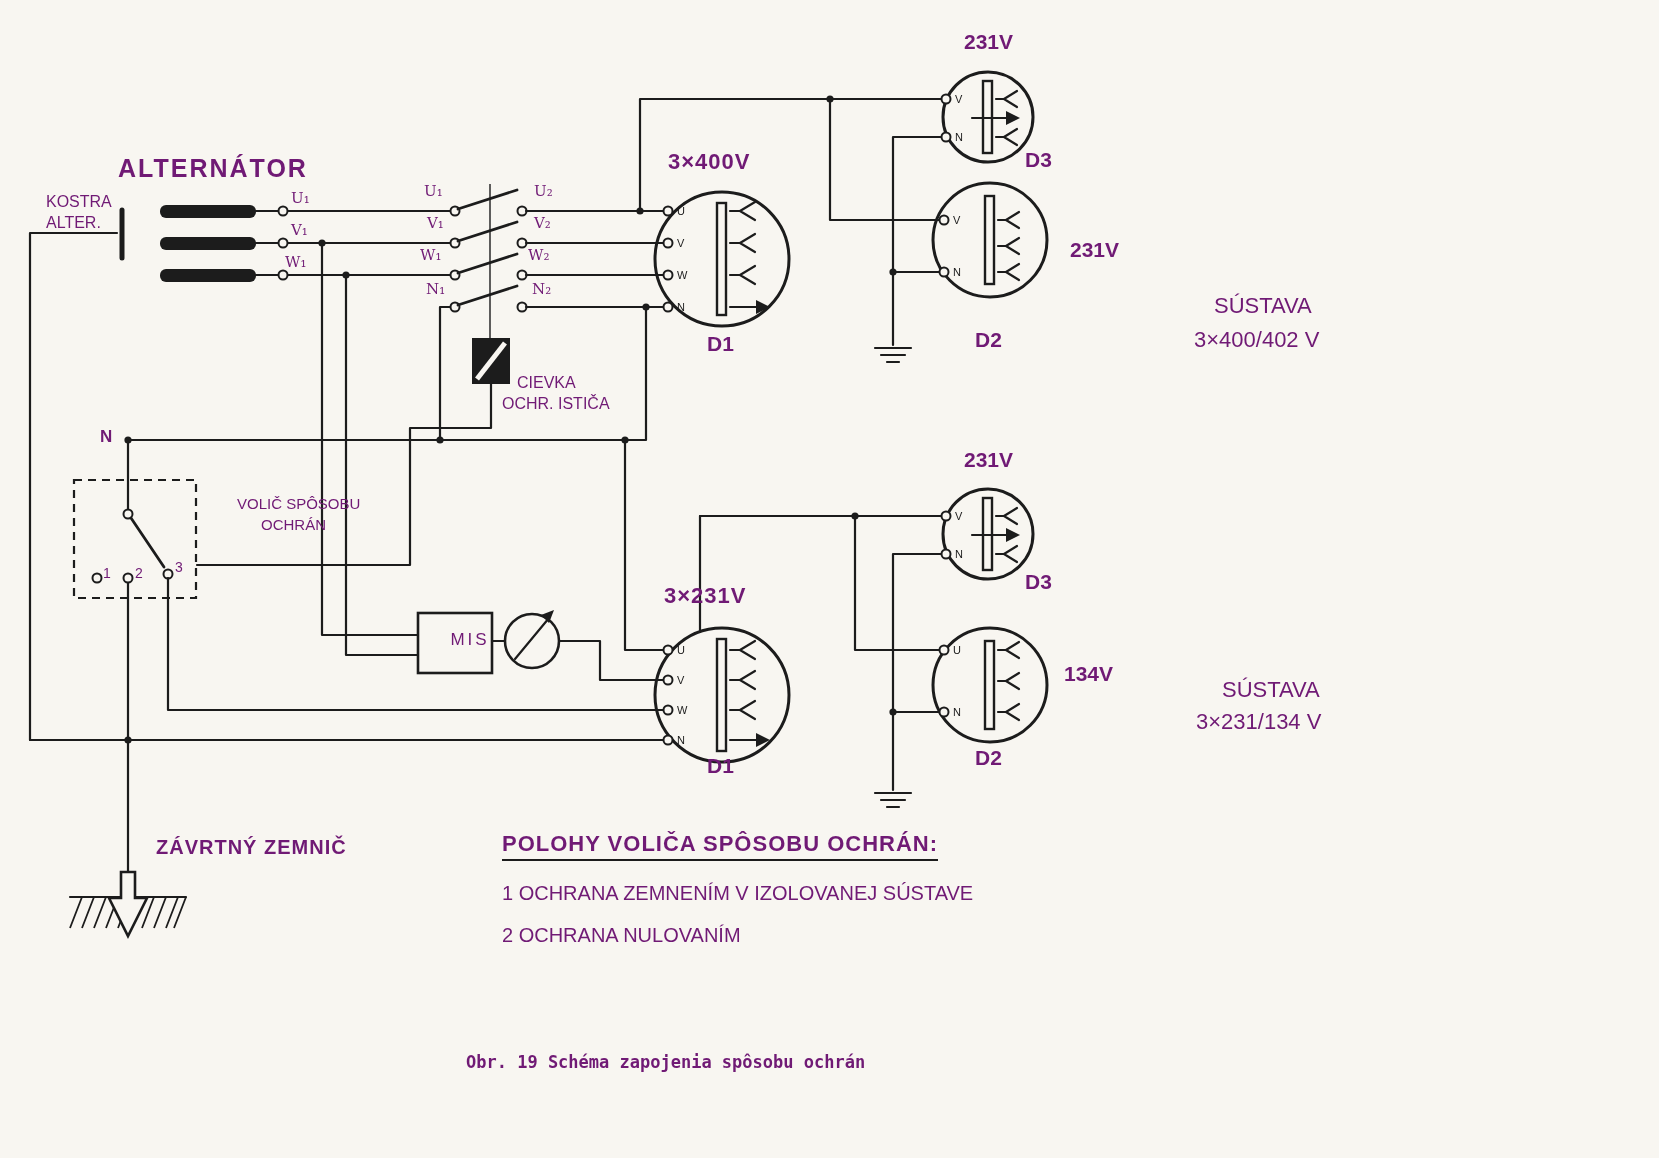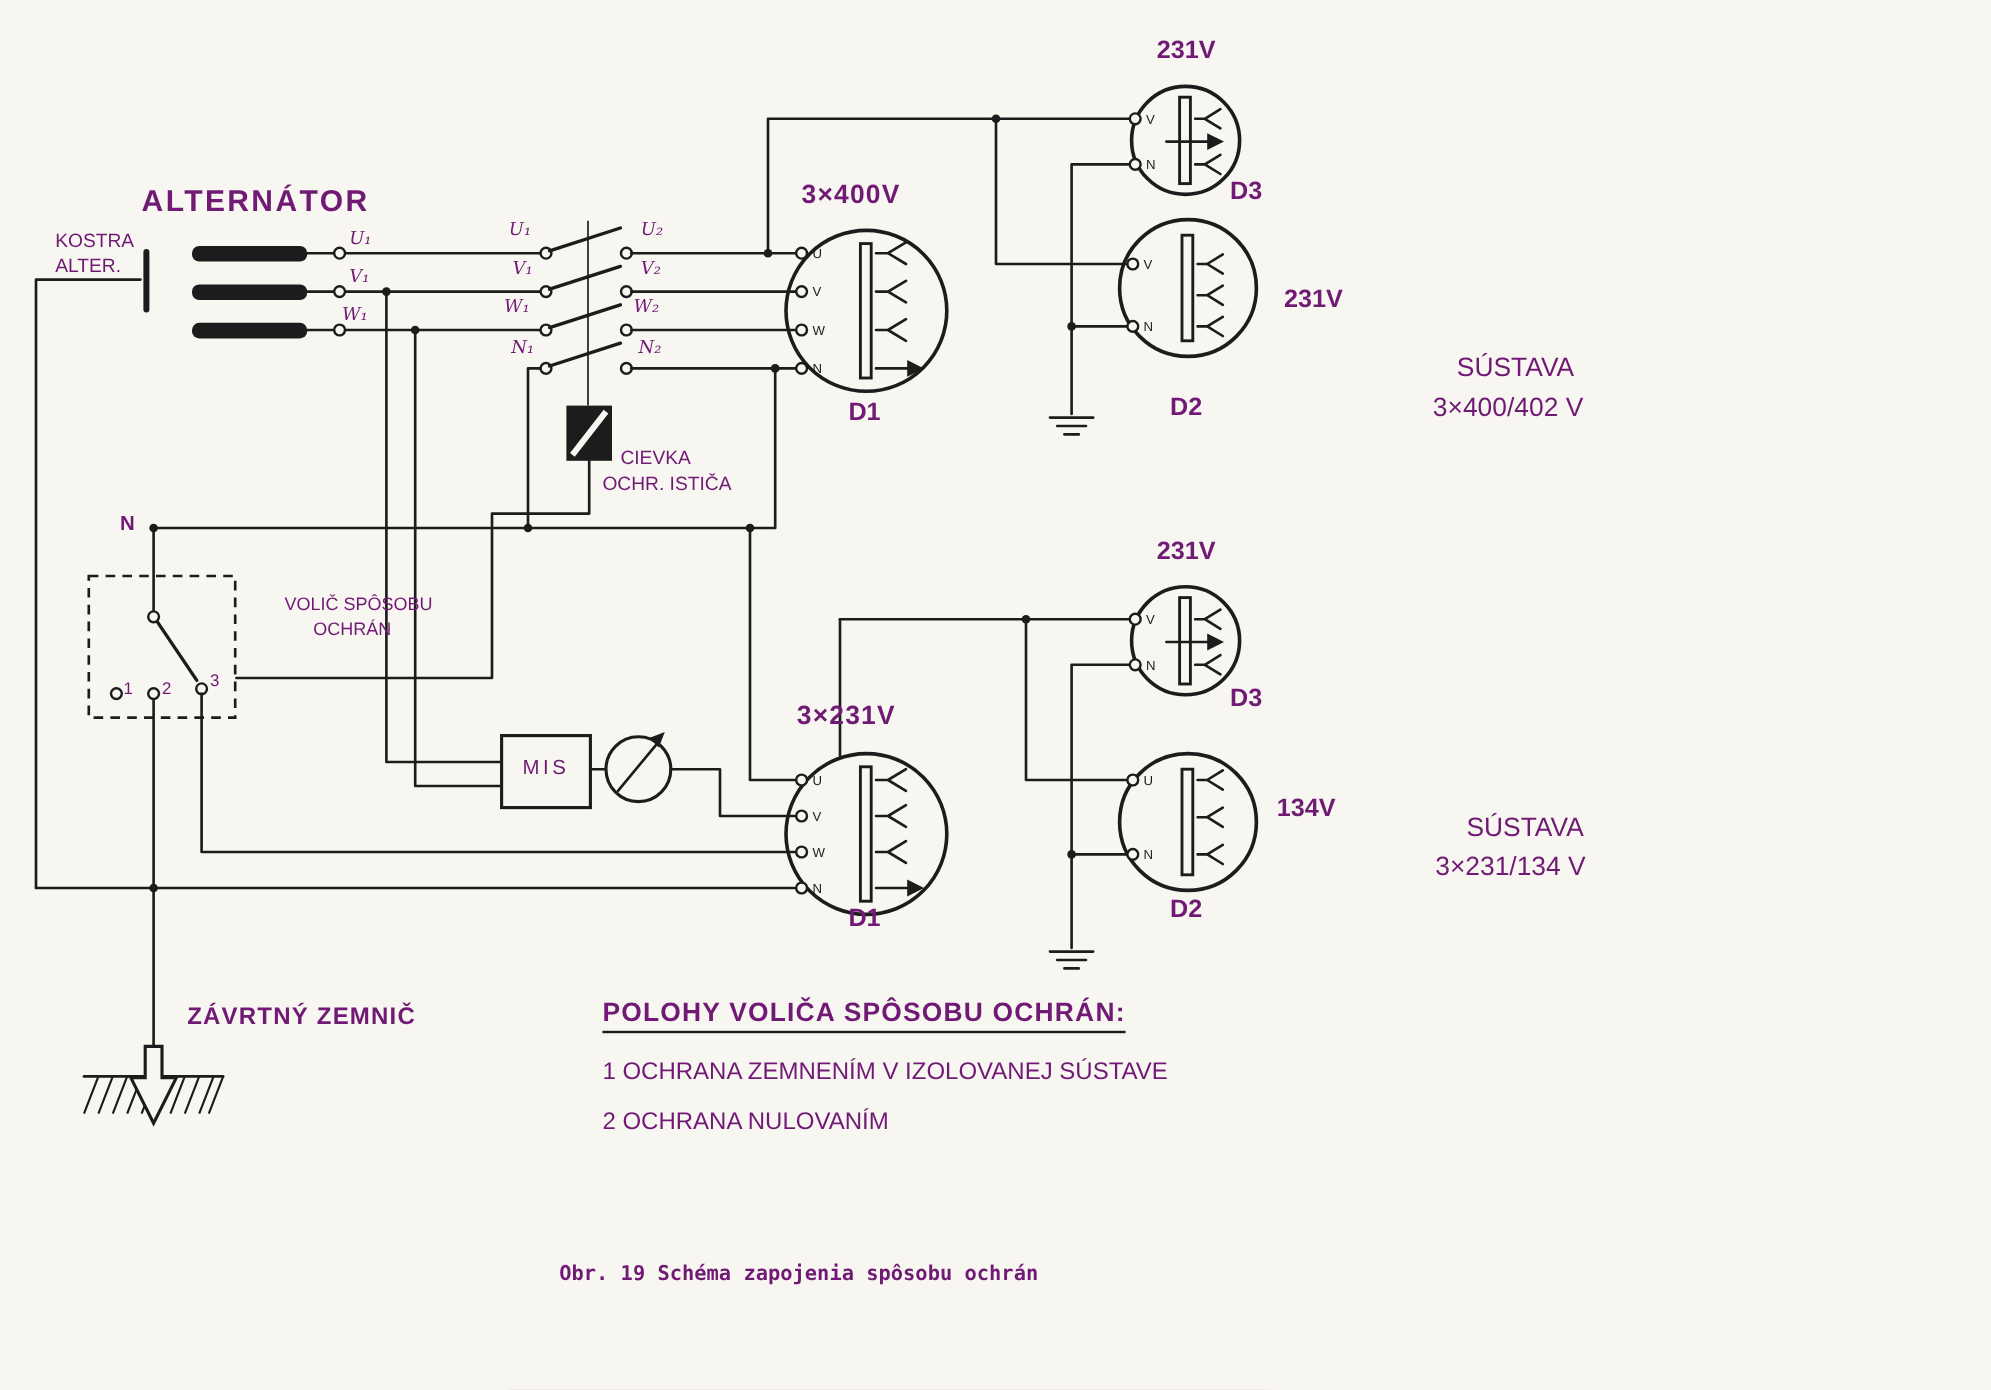--- a/index.html
+++ b/index.html
@@ -23,24 +23,24 @@
   .dashbox{stroke:#1c1c1c;stroke-width:2.2;fill:none;stroke-dasharray:8 6;}
   .hatch{stroke:#1c1c1c;stroke-width:1.8;fill:none;}
   .pin-letter{font-family:"Liberation Sans",sans-serif;font-size:11px;fill:#1c1c1c;}
   
   .lbl{position:absolute;white-space:nowrap;line-height:1.1;color:#701a75;}
   .t25{font-size:25px;} .t24{font-size:20px;text-align:center;} .t22{font-size:22px;} .t21{font-size:21px;}
   .t20{font-size:20px;} .t17{font-size:17px;} .t16{font-size:16px;} .t15{font-size:15px;}
   .t14{font-size:14px;}
   .b{font-weight:bold;}
   .ls1{letter-spacing:1px;} .ls2{letter-spacing:2px;} .ls3{letter-spacing:3px;}
-  .i{font-family:"DejaVu Serif",serif;font-style:italic;}
+  .i{font-family:"DejaVu Serif",serif;}
   .mono{font-family:"DejaVu Sans Mono",monospace;}
   .underline{border-bottom:2.5px solid #1c1c1c;padding-bottom:3px;}
-  .center74{width:74px;text-align:center;}
+  .center74{width:74px;text-align:center;margin-left:15px;}
 </style>
 </head>
 <body>
 
 <div id="stage">
 
   <svg id="schem" width="1659" height="1158" viewBox="0 0 1659 1158">
 
     <g>
       <path class="w" d="M30,233 H117 M30,233 V740"></path>

